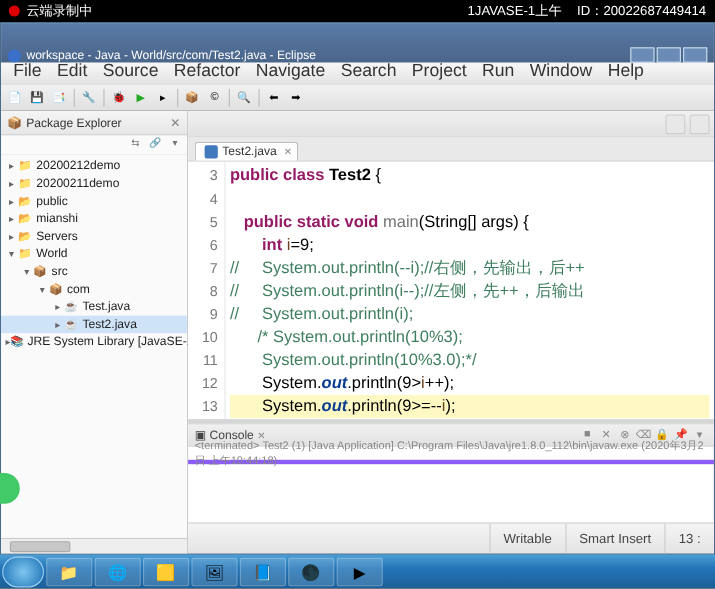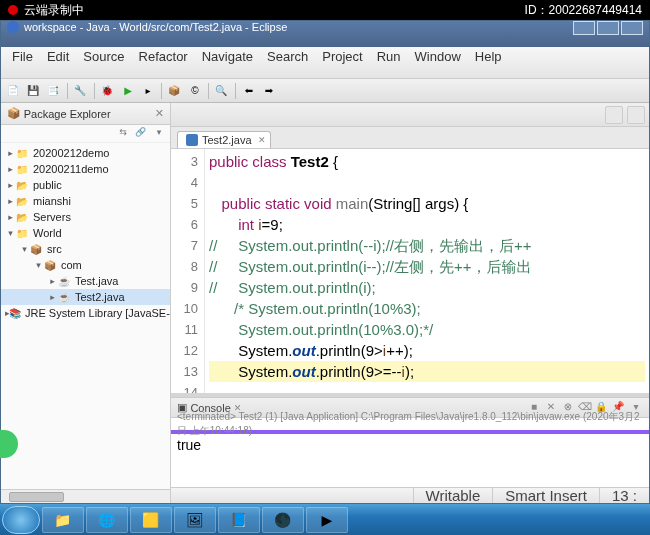--- a/index.html
+++ b/index.html
@@ -2,25 +2,25 @@
 <html><head>
 <meta charset="utf-8">
 <style>
 *{margin:0;padding:0;box-sizing:border-box;font-family:"Microsoft YaHei",Tahoma,sans-serif}
 body{width:650px;height:535px;background:#000;overflow:hidden;font-size:11px}
 .topbar{height:20px;background:#000;color:#fff;display:flex;align-items:center;padding:0 8px;font-size:12px}
 .rec-dot{width:10px;height:10px;border-radius:50%;background:#d00;margin-right:6px}
 .topbar-title{flex:1}
 .topbar-right{display:flex;gap:14px}
 .win{background:#fff;border:1px solid #4a6a8a;height:484px;display:flex;flex-direction:column}
-.titlebar{height:26px;background:linear-gradient(#5a7aa8,#4a6589);color:#fff;display:flex;align-items:flex-start;padding:0 6px;font-size:11px}
+.titlebar{height:36px;background:linear-gradient(#5a7aa8,#4a6589);color:#fff;display:flex;align-items:flex-end;padding:0 6px;font-size:11px}
 .titlebar .globe{width:12px;height:12px;border-radius:50%;background:#3b6fc9;margin-right:5px;display:inline-block}
 .titlebar-btns{margin-left:auto;display:flex;gap:2px}
 .titlebar-btns span{width:22px;height:14px;background:#698bb5;border:1px solid #cde;cursor:pointer}
-.menubar{height:32px;background:linear-gradient(#f7f7f7,#e4e4e4);display:flex;align-items:flex-start;padding:0 4px;border-bottom:1px solid #ccc;font-size:13px;color:#333}
+.menubar{height:20px;background:linear-gradient(#f7f7f7,#e4e4e4);display:flex;align-items:flex-end;padding:0 4px;border-bottom:1px solid #ccc;font-size:16px;color:#333}
 .menubar span{padding:2px 7px;cursor:pointer}
 .toolbar{height:24px;background:linear-gradient(#f2f2f2,#e0e0e0);display:flex;align-items:center;padding:0 4px;border-bottom:1px solid #bbb;gap:2px}
 .tb-btn{width:18px;height:18px;display:flex;align-items:center;justify-content:center;cursor:pointer;border-radius:2px;font-size:10px}
 .tb-sep{width:1px;height:16px;background:#bbb;margin:0 2px}
 .body{flex:1;display:flex;min-height:0}
 .sidebar{width:170px;background:#fafafa;border-right:1px solid #ccc;display:flex;flex-direction:column}
 .side-tab{height:22px;background:linear-gradient(#f5f5f5,#e6e6e6);border-bottom:1px solid #ccc;display:flex;align-items:center;padding:0 6px;font-size:11px;color:#333}
 .side-tab .x{margin-left:auto;cursor:pointer;color:#888}
 .side-tools{height:18px;display:flex;justify-content:flex-end;align-items:center;padding:0 4px;gap:4px;border-bottom:1px solid #eee}
 .side-tools span{width:14px;height:14px;font-size:9px;color:#777;cursor:pointer;text-align:center}
@@ -42,50 +42,51 @@
 .persp span{width:18px;height:18px;background:#e8e8e8;border:1px solid #ccc;border-radius:2px;cursor:pointer}
 .ed-tabs{height:22px;background:#e9e9e9;border-bottom:1px solid #ccc;display:flex;align-items:flex-end;padding-left:6px}
 .ed-tab{background:#fff;border:1px solid #bbb;border-bottom:none;border-radius:3px 3px 0 0;padding:2px 18px 2px 8px;font-size:11px;color:#333;display:flex;align-items:center;gap:4px;cursor:pointer;position:relative}
 .ed-tab .jico{width:12px;height:12px;background:#4179bd;border-radius:2px;display:inline-block}
 .ed-tab .close{position:absolute;right:4px;color:#888;font-size:9px;cursor:pointer}
 .editor{flex:1;display:flex;background:#fff;min-height:0;font-family:Consolas,"Courier New",monospace;font-size:15px;overflow:hidden}
 .gutter{width:34px;background:#fff;border-right:1px solid #e8e8e8;text-align:right;color:#787878;padding:2px 6px 2px 0;line-height:21px;font-size:13px}
 .gutter .mark{position:relative}
 .gutter .mark::before{content:"";position:absolute;left:-16px;top:6px;width:8px;height:8px;background:#6fa8dc;border-radius:50%}
 .code{flex:1;padding:2px 4px;line-height:21px;white-space:pre;color:#000;overflow:hidden}
-.kw{color:#951a66;font-weight:normal}
+.kw{color:#951a66;font-weight:bold}
 .cls{color:#000;font-weight:bold}
 .mth{color:#737373}
 .cmt{color:#3f7f5f}
 .fld{color:#0a3d91;font-style:italic;font-weight:bold}
 .var{color:#6a3e1f}
 .hl{background:#fef9c3}
 .splitter{height:4px;background:#d6d6d6;cursor:row-resize}
 .console-wrap{height:90px;display:flex;flex-direction:column;border-top:1px solid #ccc}
 .con-tabs{height:20px;background:linear-gradient(#f0f0f0,#e2e2e2);display:flex;align-items:center;padding:0 6px;font-size:11px;color:#444;border-bottom:1px solid #ccc}
 .con-tabs .ctab{display:flex;align-items:center;gap:3px}
 .con-tabs .tools{margin-left:auto;display:flex;gap:3px}
 .con-tabs .tools span{width:14px;height:14px;cursor:pointer;color:#888;font-size:10px;text-align:center}
 .con-info{height:16px;font-size:10px;color:#888;padding:0 6px;display:flex;align-items:center;border-bottom:4px solid #8b5cf6}
 .con-out{flex:1;font-family:Consolas,monospace;font-size:14px;padding:2px 6px;line-height:18px;color:#000}
-.status{height:16px;background:linear-gradient(#f4f4f4,#e4e4e4);border-top:1px solid #ccc;display:flex;align-items:center;font-size:15px;color:#444}
+.status{height:28px;background:linear-gradient(#f4f4f4,#e4e4e4);border-top:1px solid #ccc;display:flex;align-items:center;font-size:12px;color:#444}
 .status .sp{flex:1}
 .status .cell{padding:0 12px;border-left:1px solid #ccc;height:100%;display:flex;align-items:center}
 .taskbar{height:31px;background:linear-gradient(#4d9fd6,#2475b8 40%,#1b5f98);display:flex;align-items:center;padding:0 2px;gap:2px}
 .start{width:38px;height:28px;border-radius:18px;background:radial-gradient(circle,#7fc6ef,#1b6fb5);cursor:pointer;border:1px solid #9ed1f2}
 .task{width:42px;height:26px;background:rgba(255,255,255,.15);border:1px solid rgba(255,255,255,.25);border-radius:2px;cursor:pointer;display:flex;align-items:center;justify-content:center;font-size:14px}
 .green-badge{position:absolute;left:0;top:430px;width:18px;height:28px;background:#42c968;border-radius:0 14px 14px 0;z-index:5}
 </style>
 </head>
 <body>
 
 <div class="topbar">
   <span class="rec-dot"></span>
   <span class="topbar-title">云端录制中</span>
   <div class="topbar-right">
+    <span>1JAVASE-1上午</span>
     <span>ID：20022687449414</span>
   </div>
 </div>
 
 <div class="win">
   <div class="titlebar">
     <span class="globe"></span>
     <span>workspace - Java - World/src/com/Test2.java - Eclipse</span>
     <div class="titlebar-btns">
       <span></span>
@@ -255,21 +256,20 @@
             <span>✕</span>
             <span>⊗</span>
             <span>⌫</span>
             <span>🔒</span>
             <span>📌</span>
             <span>▾</span>
           </div>
         </div>
         <div class="con-info">&lt;terminated&gt; Test2 (1) [Java Application] C:\Program Files\Java\jre1.8.0_112\bin\javaw.exe (2020年3月2日 上午10:44:18)</div>
         <div class="con-out" id="conout">
-            <div>true</div>
           </div>
       </div>
       <div class="status">
         <div class="sp"></div>
         <div class="cell">Writable</div>
         <div class="cell">Smart Insert</div>
         <div class="cell">13 :</div>
       </div>
     </div>
   </div>

